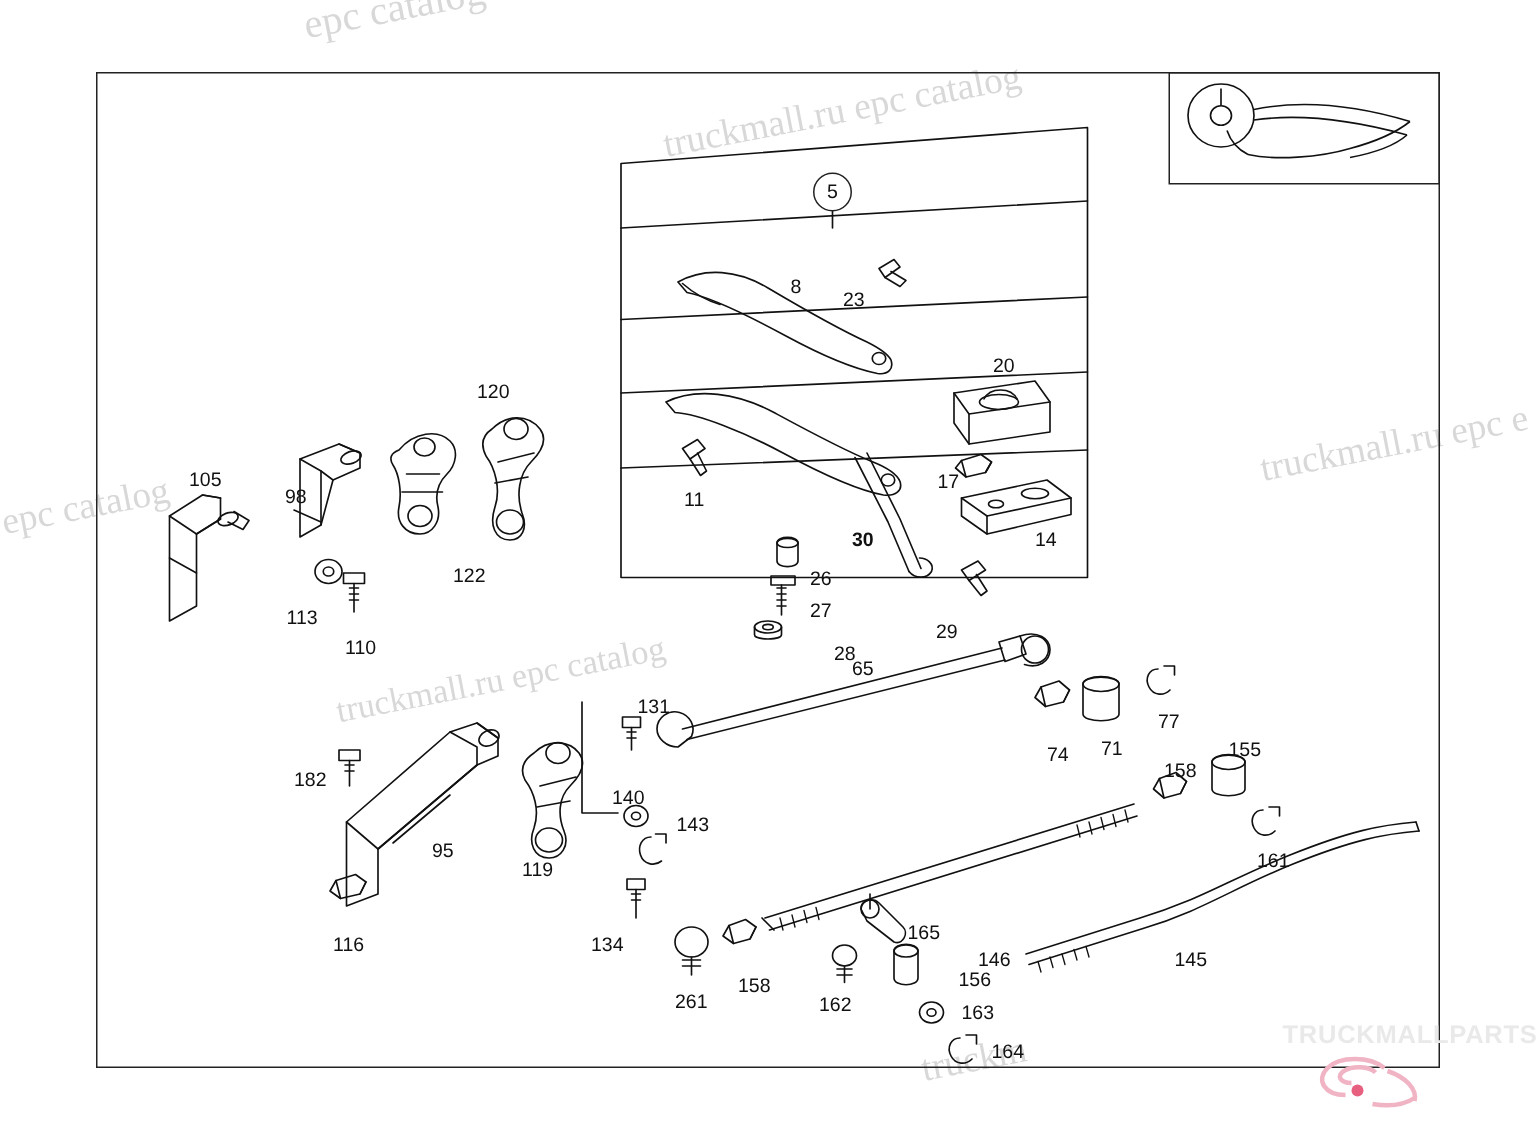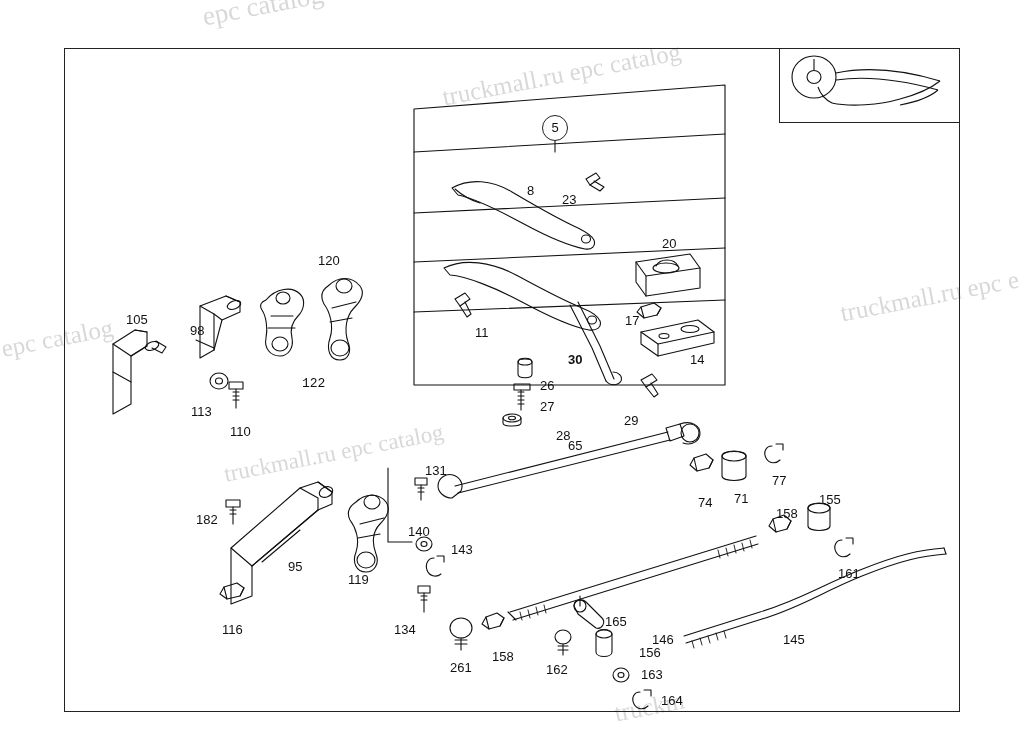--- a/index.html
+++ b/index.html
@@ -383,32 +383,32 @@
   </svg>
 
   <div>
     <div class="callout" style="left:542px;top:115px;">5</div>
 
     <div class="lbl" style="left:527px;top:183px;">8</div>
     <div class="lbl" style="left:562px;top:192px;">23</div>
     <div class="lbl" style="left:662px;top:236px;">20</div>
     <div class="lbl" style="left:625px;top:313px;">17</div>
     <div class="lbl" style="left:690px;top:352px;">14</div>
-    <div class="lbl" style="left:475px;top:325px;">11</div>
+    <div class="lbl" style="left:456px;top:325px;">11</div>
     <div class="lbl" style="left:568px;top:352px;font-weight:bold;">30</div>
     <div class="lbl" style="left:540px;top:378px;">26</div>
     <div class="lbl" style="left:540px;top:399px;">27</div>
     <div class="lbl" style="left:527px;top:428px;margin-left:29px;">28</div>
     <div class="lbl" style="left:624px;top:413px;">29</div>
     <div class="lbl" style="left:568px;top:438px;">65</div>
 
     <div class="lbl" style="left:318px;top:253px;">120</div>
     <div class="lbl" style="left:126px;top:312px;">105</div>
     <div class="lbl" style="left:190px;top:323px;">98</div>
-    <div class="lbl" style="left:302px;top:376px;font-family:Liberation Mono, monospace;">122</div>
+    <div class="lbl" style="left:302px;top:376px;">122</div>
     <div class="lbl" style="left:191px;top:404px;">113</div>
     <div class="lbl" style="left:230px;top:424px;">110</div>
 
     <div class="lbl" style="left:425px;top:463px;">131</div>
     <div class="lbl" style="left:196px;top:512px;">182</div>
     <div class="lbl" style="left:408px;top:524px;">140</div>
     <div class="lbl" style="left:451px;top:542px;">143</div>
     <div class="lbl" style="left:288px;top:559px;">95</div>
     <div class="lbl" style="left:348px;top:572px;">119</div>
     <div class="lbl" style="left:222px;top:622px;">116</div>
@@ -424,14 +424,26 @@
     <div class="lbl" style="left:783px;top:632px;">145</div>
 
     <div class="lbl" style="left:698px;top:495px;">74</div>
     <div class="lbl" style="left:734px;top:491px;">71</div>
     <div class="lbl" style="left:772px;top:473px;">77</div>
     <div class="lbl" style="left:776px;top:506px;">158</div>
     <div class="lbl" style="left:819px;top:492px;">155</div>
     <div class="lbl" style="left:838px;top:566px;">161</div>
   </div>
 
+  <div class="brand">
+    <div class="txt">TRUCKMALLPARTS</div>
+    <svg width="160" height="58" viewBox="0 0 160 58" style="position:absolute;left:10px;top:16px;">
+      <g fill="none" stroke="#f0b4c4" stroke-width="3">
+        <path d="M32 36 C 18 36, 12 26, 20 18 C 28 10, 48 10, 58 18"></path>
+        <path d="M36 28 C 28 28, 26 23, 31 20 C 37 16, 48 17, 52 21"></path>
+        <circle cx="40" cy="33" r="4" fill="#e8607f" stroke="none"></circle>
+        <path d="M60 20 C 72 24, 80 32, 78 40"></path>
+        <path d="M50 42 C 62 44, 72 42, 78 38"></path>
+      </g>
+    </svg>
+  </div>
 
 </div>
 
 </body></html>

